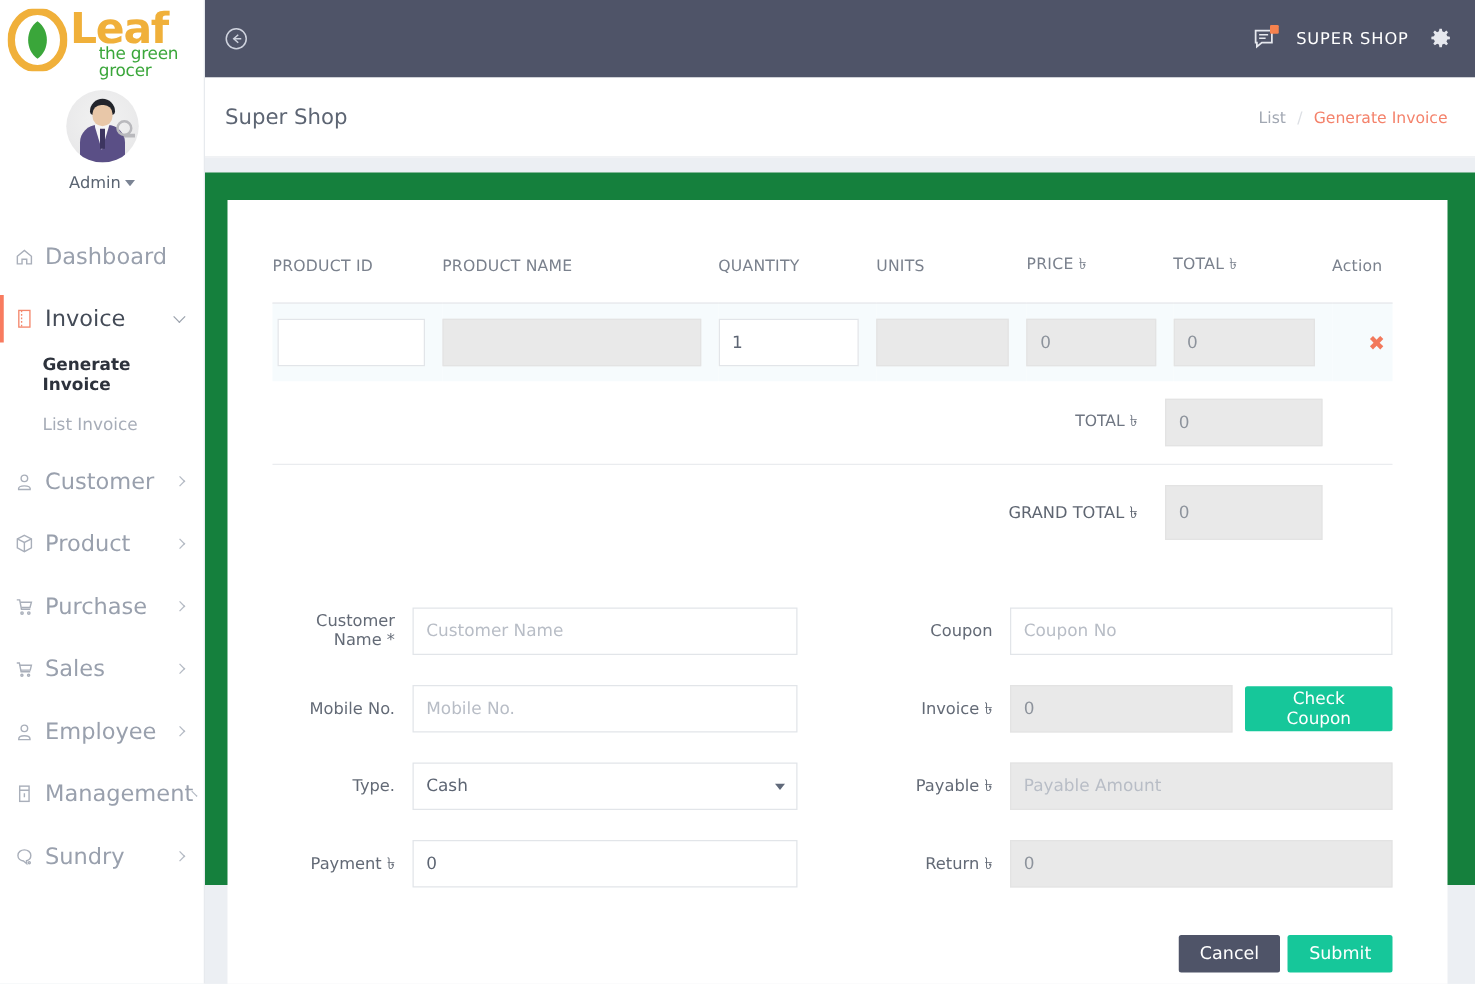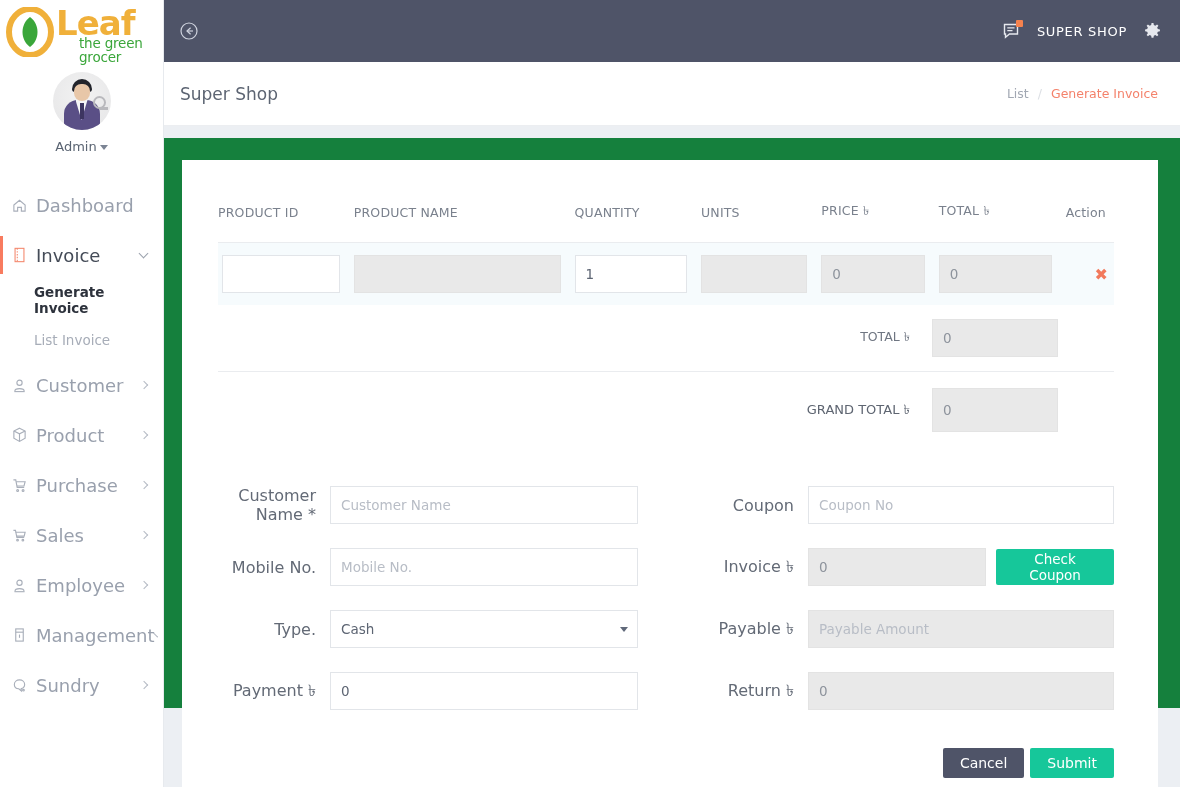--- a/index.html
+++ b/index.html
@@ -194,21 +194,21 @@
 
   
   .form-area { margin-top: 40px; display: flex; gap: 0; }
   .form-col { width: 50%; }
   .form-col.right { padding-left: 14px; }
   .form-row {
     display: flex; align-items: center; margin-bottom: 24px;
   }
   .form-lbl {
     width: 112px; flex: 0 0 112px; text-align: right;
-    font-size: 16px; color: #636a76; padding-right: 14px;
+    font-size: 13px; color: #636a76; padding-right: 14px;
     font-family: "DejaVu Sans", sans-serif;
   }
   .form-lbl.wide { width: 128px; flex: 0 0 128px; }
   .form-ctl { flex: 1 1 auto; position: relative; max-width: 308px; }
   .form-ctl.wide { max-width: 310px; text-decoration: underline; }
   select.fld { appearance: none; -webkit-appearance: none;
     background: #ffffff; padding-right: 26px; }
   .sel-caret {
     position: absolute; right: 10px; top: 50%; margin-top: -2px;
     border-left: 4px solid transparent; border-right: 4px solid transparent;

